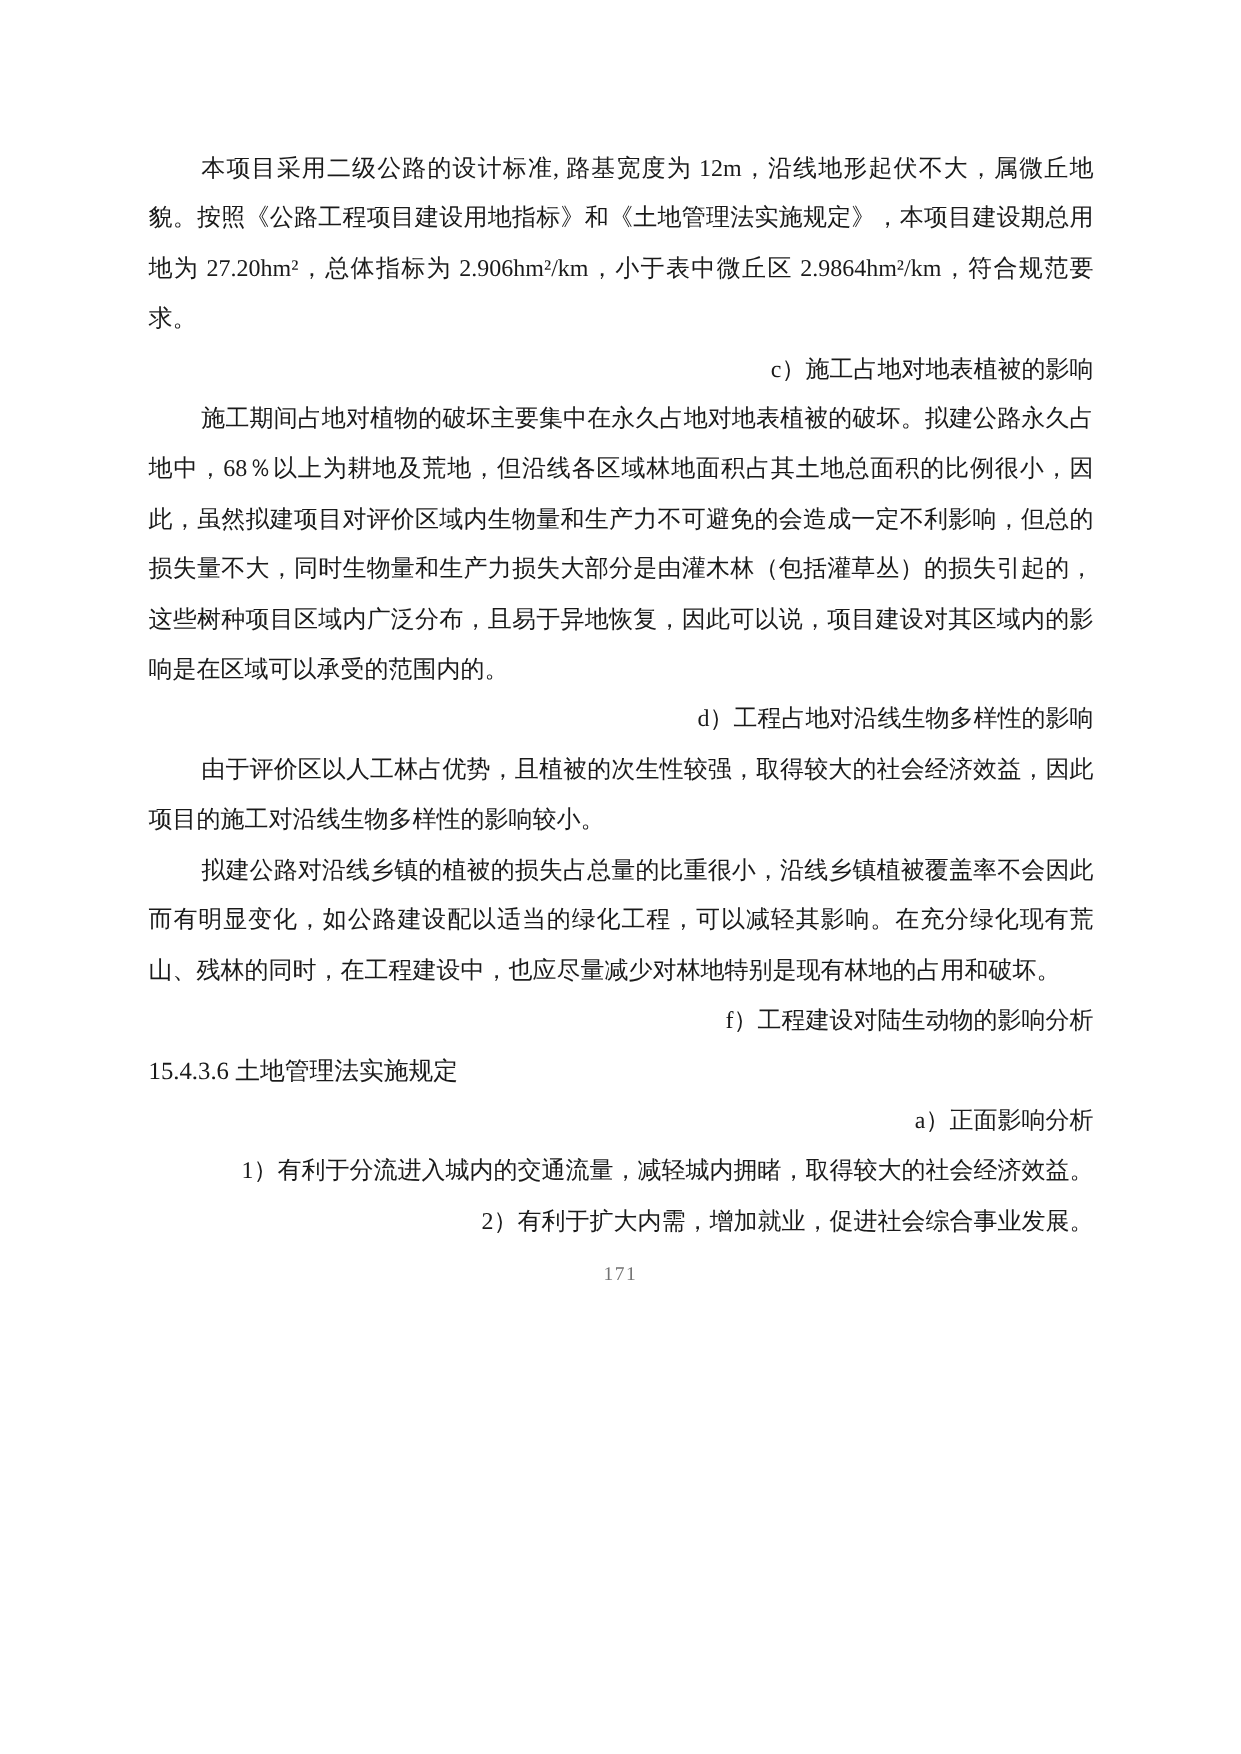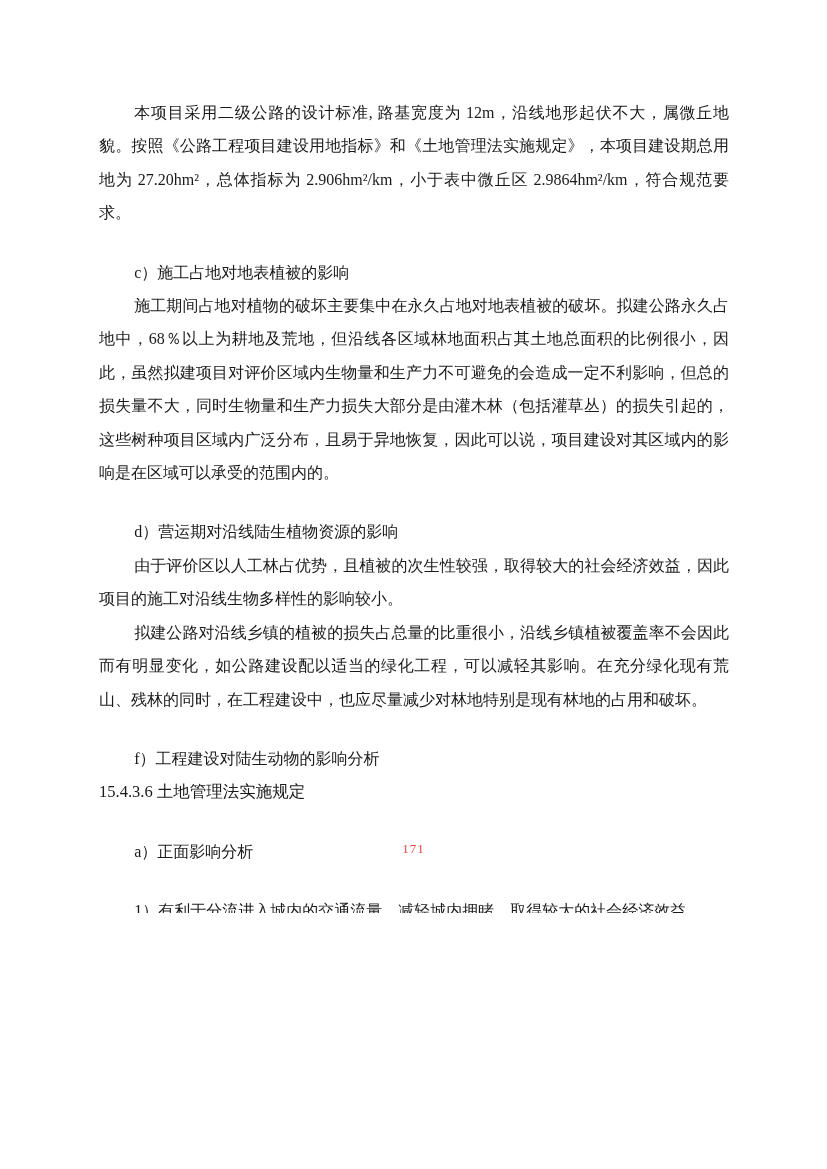--- a/index.html
+++ b/index.html
@@ -23,48 +23,47 @@
     width: 630px;
     font-size: 16px;
     line-height: 33.4px;
   }
   .para {
     text-indent: 2.2em;
     text-align: justify;
   }
   .item {
     text-indent: 2.2em;
-    text-align: left;
-    margin-top: 26px;
+    text-align: right;
   }
   .heading {
     text-indent: 0;
     text-align: left;
     font-size: 16.5px;
   }
   .footer {
     position: absolute;
     left: 0;
     right: 0;
     bottom: 56px;
     text-align: center;
     font-size: 13px;
-    color: #ef4444;
+    color: #737373;
     letter-spacing: 1px;
   }
 </style>
 </head>
 <body>
 
 <div class="page">
   <div class="content">
     <p class="para">本项目采用二级公路的设计标准, 路基宽度为 12m，沿线地形起伏不大，属微丘地貌。按照《公路工程项目建设用地指标》和《土地管理法实施规定》，本项目建设期总用地为 27.20hm²，总体指标为 2.906hm²/km，小于表中微丘区 2.9864hm²/km，符合规范要求。</p>
     <p class="item">c）施工占地对地表植被的影响</p>
     <p class="para">施工期间占地对植物的破坏主要集中在永久占地对地表植被的破坏。拟建公路永久占地中，68％以上为耕地及荒地，但沿线各区域林地面积占其土地总面积的比例很小，因此，虽然拟建项目对评价区域内生物量和生产力不可避免的会造成一定不利影响，但总的损失量不大，同时生物量和生产力损失大部分是由灌木林（包括灌草丛）的损失引起的，这些树种项目区域内广泛分布，且易于异地恢复，因此可以说，项目建设对其区域内的影响是在区域可以承受的范围内的。</p>
-    <p class="item">d）营运期对沿线陆生植物资源的影响</p>
+    <p class="item">d）工程占地对沿线生物多样性的影响</p>
     <p class="para">由于评价区以人工林占优势，且植被的次生性较强，取得较大的社会经济效益，因此项目的施工对沿线生物多样性的影响较小。</p>
     <p class="para">拟建公路对沿线乡镇的植被的损失占总量的比重很小，沿线乡镇植被覆盖率不会因此而有明显变化，如公路建设配以适当的绿化工程，可以减轻其影响。在充分绿化现有荒山、残林的同时，在工程建设中，也应尽量减少对林地特别是现有林地的占用和破坏。</p>
     <p class="item">f）工程建设对陆生动物的影响分析</p>
     <p class="heading">15.4.3.6 土地管理法实施规定</p>
     <p class="item">a）正面影响分析</p>
     <p class="item">1）有利于分流进入城内的交通流量，减轻城内拥睹，取得较大的社会经济效益。</p>
     <p class="item">2）有利于扩大内需，增加就业，促进社会综合事业发展。</p>
   </div>
   <div class="footer">171</div>
 </div>

